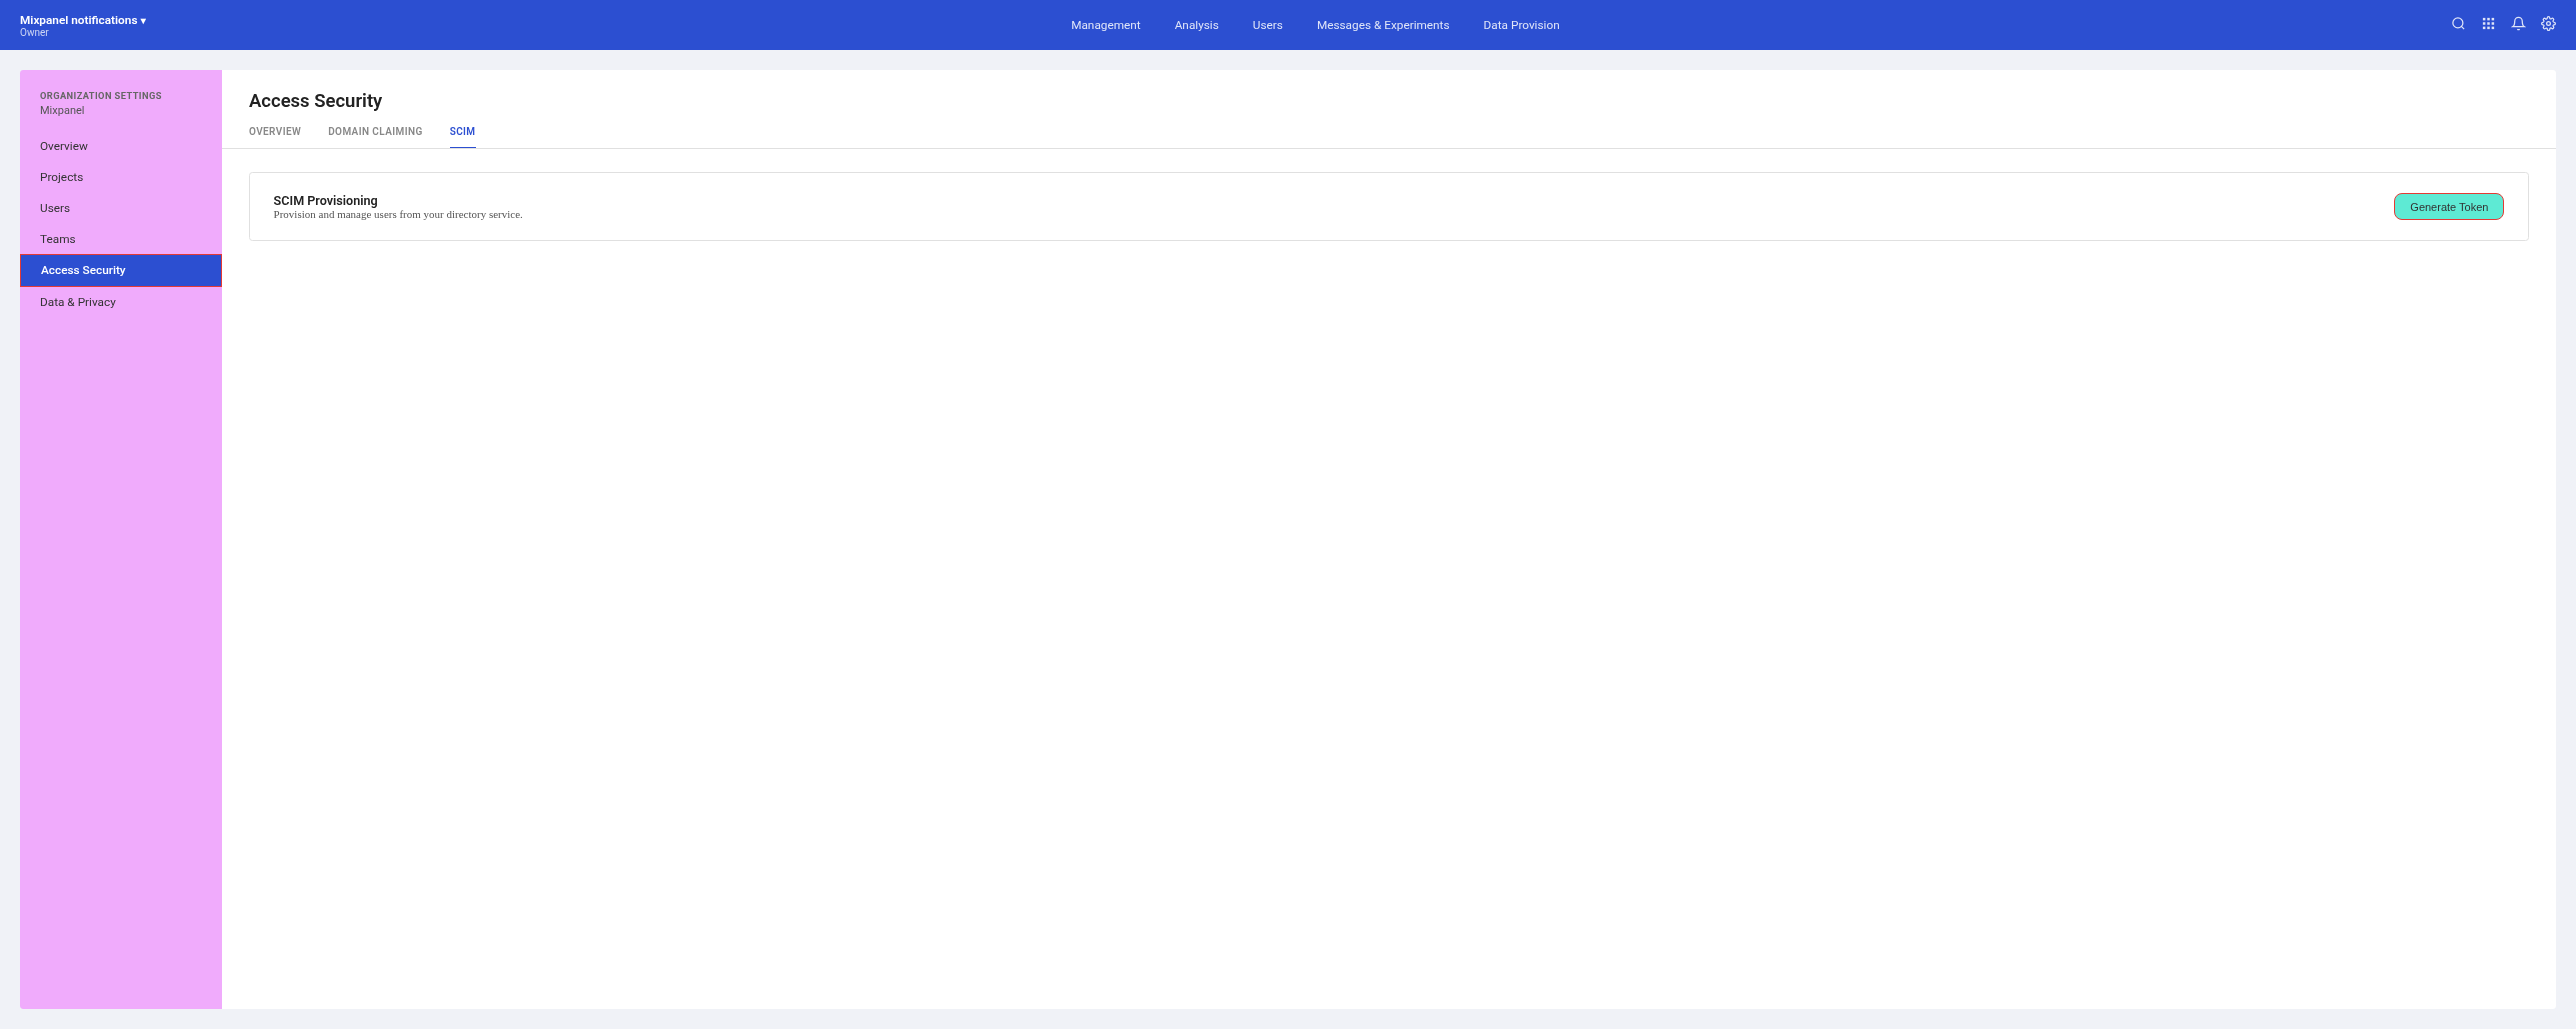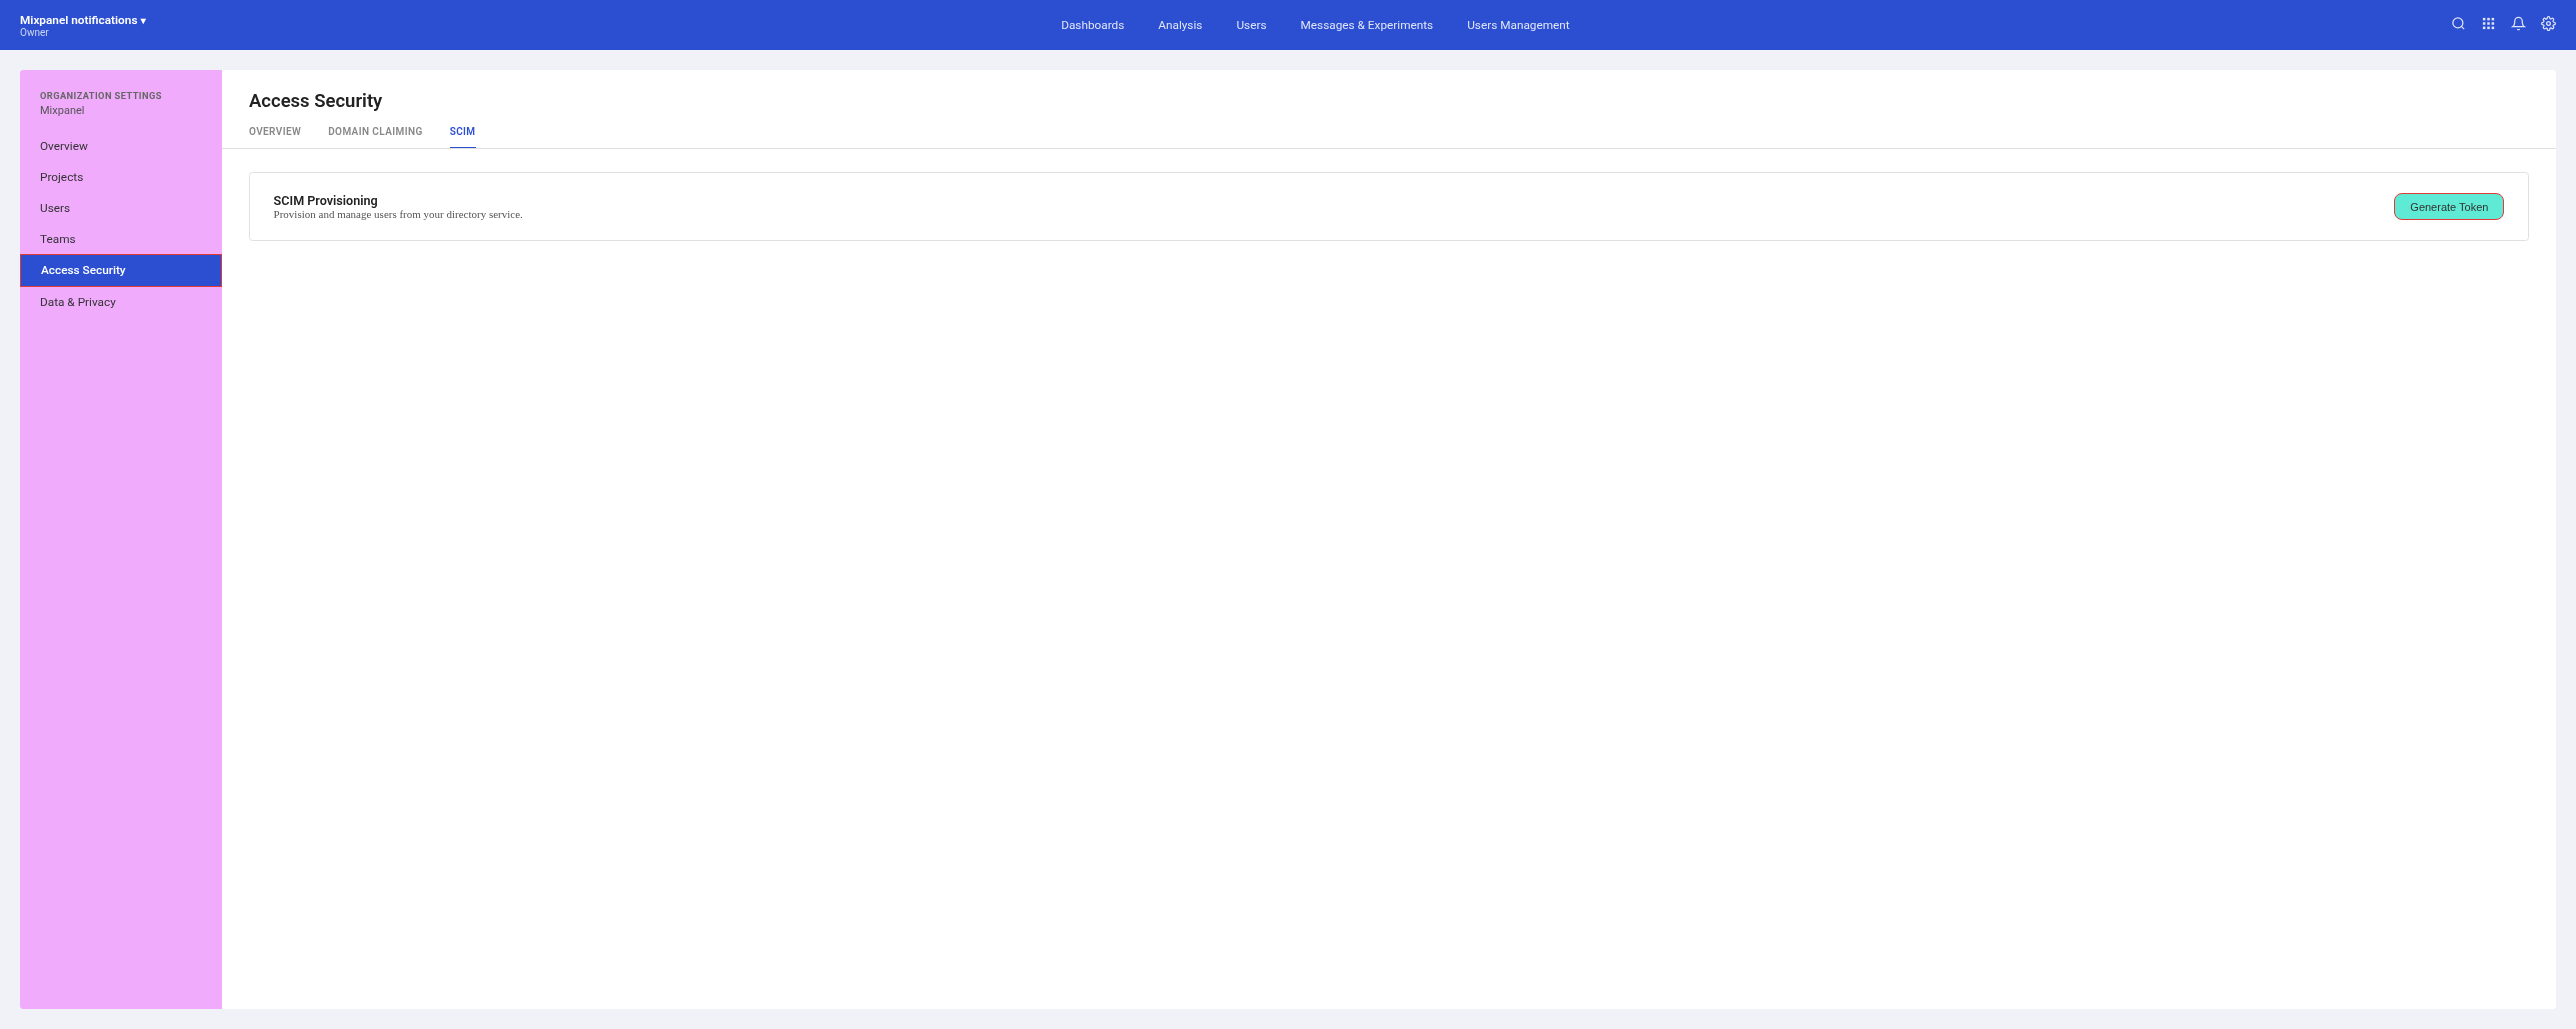--- a/index.html
+++ b/index.html
@@ -187,25 +187,25 @@
 
 <nav class="topnav">
   <div class="topnav-brand">
     <span class="topnav-brand-name">
       <span>Mixpanel notifications</span>
       <span class="chevron-down"></span>
     </span>
     <span class="topnav-brand-role">Owner</span>
   </div>
   <div class="topnav-center">
-    <a class="topnav-link">Dashboards</a>
+    <a class="topnav-link">Management</a>
     <a class="topnav-link">Analysis</a>
     <a class="topnav-link">Users</a>
     <a class="topnav-link">Messages &amp; Experiments</a>
-    <a class="topnav-link">Users Management</a>
+    <a class="topnav-link">Data Provision</a>
   </div>
   <div class="topnav-icons">
     <span class="topnav-icon">
       <svg width="15" height="15" viewBox="0 0 24 24" fill="none" stroke="rgba(255,255,255,0.85)" stroke-width="2">
         <circle cx="11" cy="11" r="8"></circle>
           <line x1="21" y1="21" x2="16.65" y2="16.65"></line>
       </svg>
     </span>
     <span class="topnav-icon">
       <svg width="15" height="15" viewBox="0 0 24 24" fill="rgba(255,255,255,0.85)">

